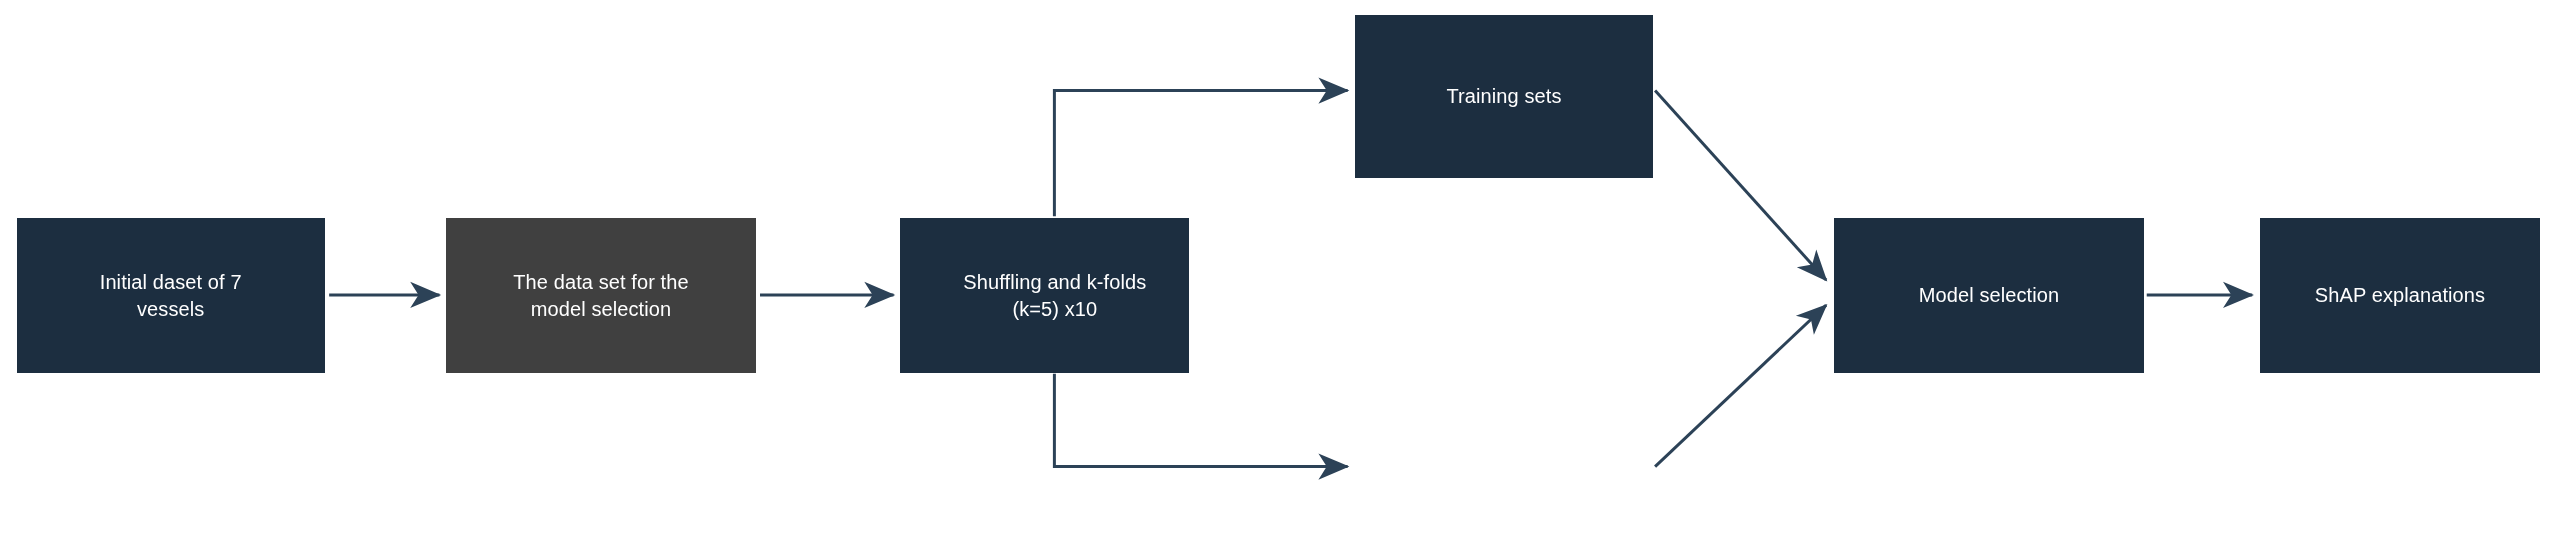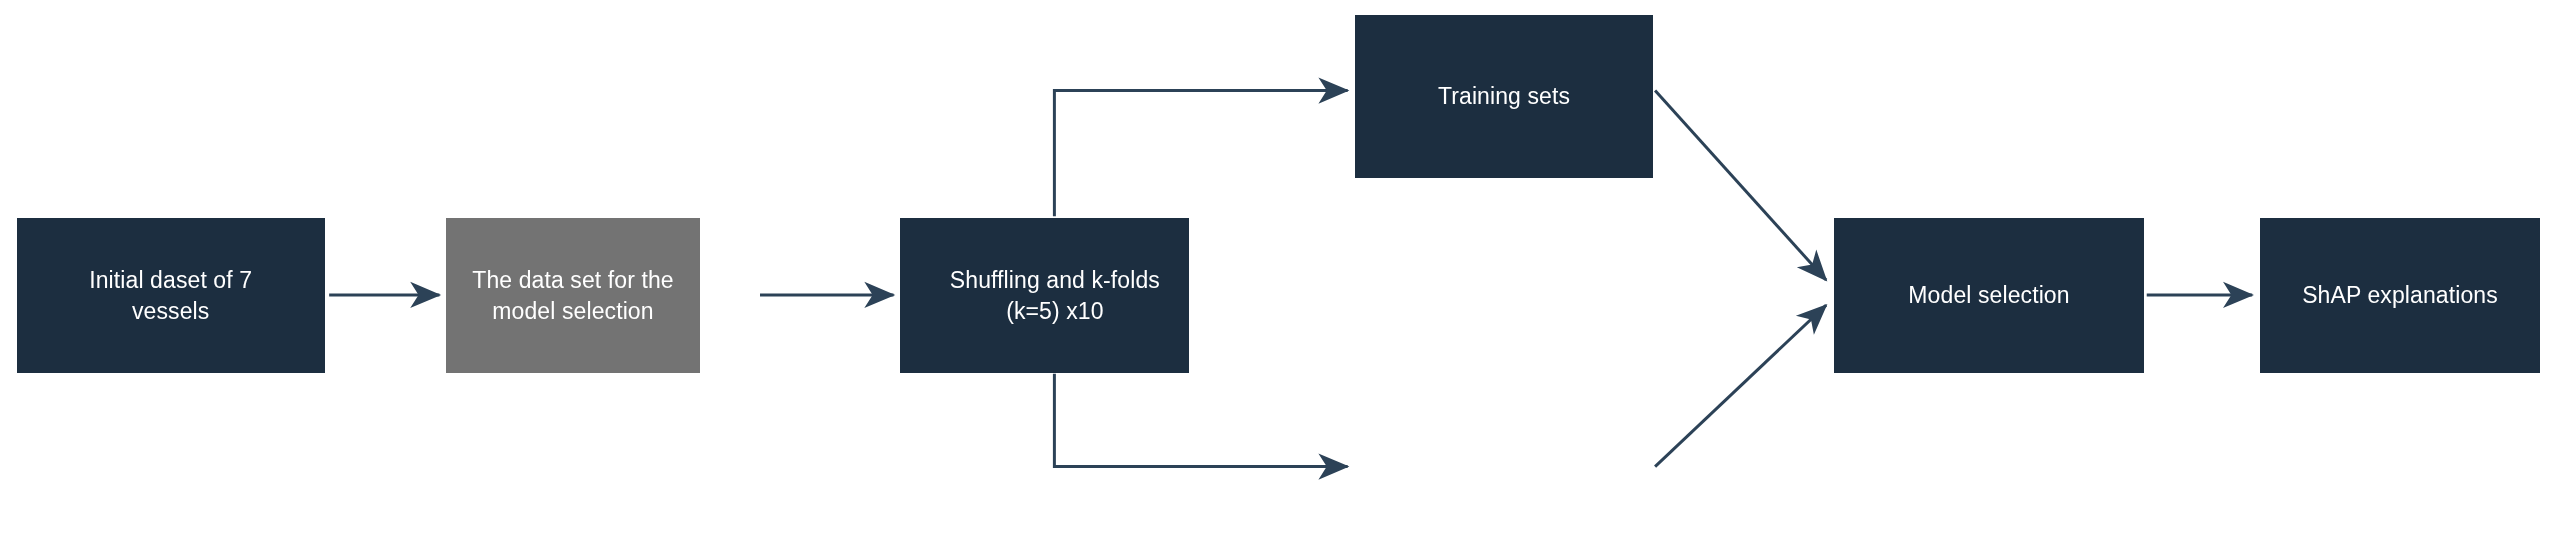--- a/index.html
+++ b/index.html
@@ -20,21 +20,21 @@
     position: absolute;
     background: #1c2e40;
     color: #ffffff;
     display: flex;
     align-items: center;
     justify-content: center;
     text-align: center;
     box-sizing: border-box;
     padding: 3.6px 8.3px;
     line-height: 1.32;
-    font-size: 23px;
+    font-size: 20px;
     font-weight: 400;
     letter-spacing: 0.1px;
     white-space: pre-line;
   }
   #edges {
     position: absolute;
     left: 0;
     top: 0;
     width: 2576px;
     height: 556px;
@@ -64,21 +64,21 @@
     <line x1="2776" y1="152" x2="3063" y2="470" stroke="#2c4257" stroke-width="5" marker-end="url(#arrowhead)"></line>
 
     <line x1="2776" y1="783" x2="3063" y2="512" stroke="#2c4257" stroke-width="5" marker-end="url(#arrowhead)"></line>
 
     <line x1="3601" y1="495" x2="3778" y2="495" stroke="#2c4257" stroke-width="5" marker-end="url(#arrowhead)"></line>
   </svg>
 
   <div class="node" style="left: 16.7px; top: 218px; width: 308px; height: 155px; background: rgb(28, 46, 64); color: rgb(255, 255, 255);">Initial daset of 7
 vessels</div>
 
-  <div class="node" style="left: 446px; top: 218px; width: 254px; height: 155px; background: #737373; color: rgb(255, 255, 255);">The data set for the
+  <div class="node" style="left: 446px; top: 218px; width: 310px; height: 155px; background: #404040; color: rgb(255, 255, 255);">The data set for the
 model selection</div>
 
   <div class="node" style="left: 900px; top: 218px; width: 289px; height: 155px; background: rgb(28, 46, 64); color: rgb(255, 255, 255); padding-left: 29px;">Shuffling and k-folds
 (k=5) x10</div>
 
   <div class="node" style="left: 1355px; top: 15px; width: 298px; height: 163px; background: rgb(28, 46, 64); color: rgb(255, 255, 255);">Training sets</div>
 
 
   <div class="node" style="left: 1834px; top: 218px; width: 310px; height: 155px; background: rgb(28, 46, 64); color: rgb(255, 255, 255);">Model selection</div>
 

